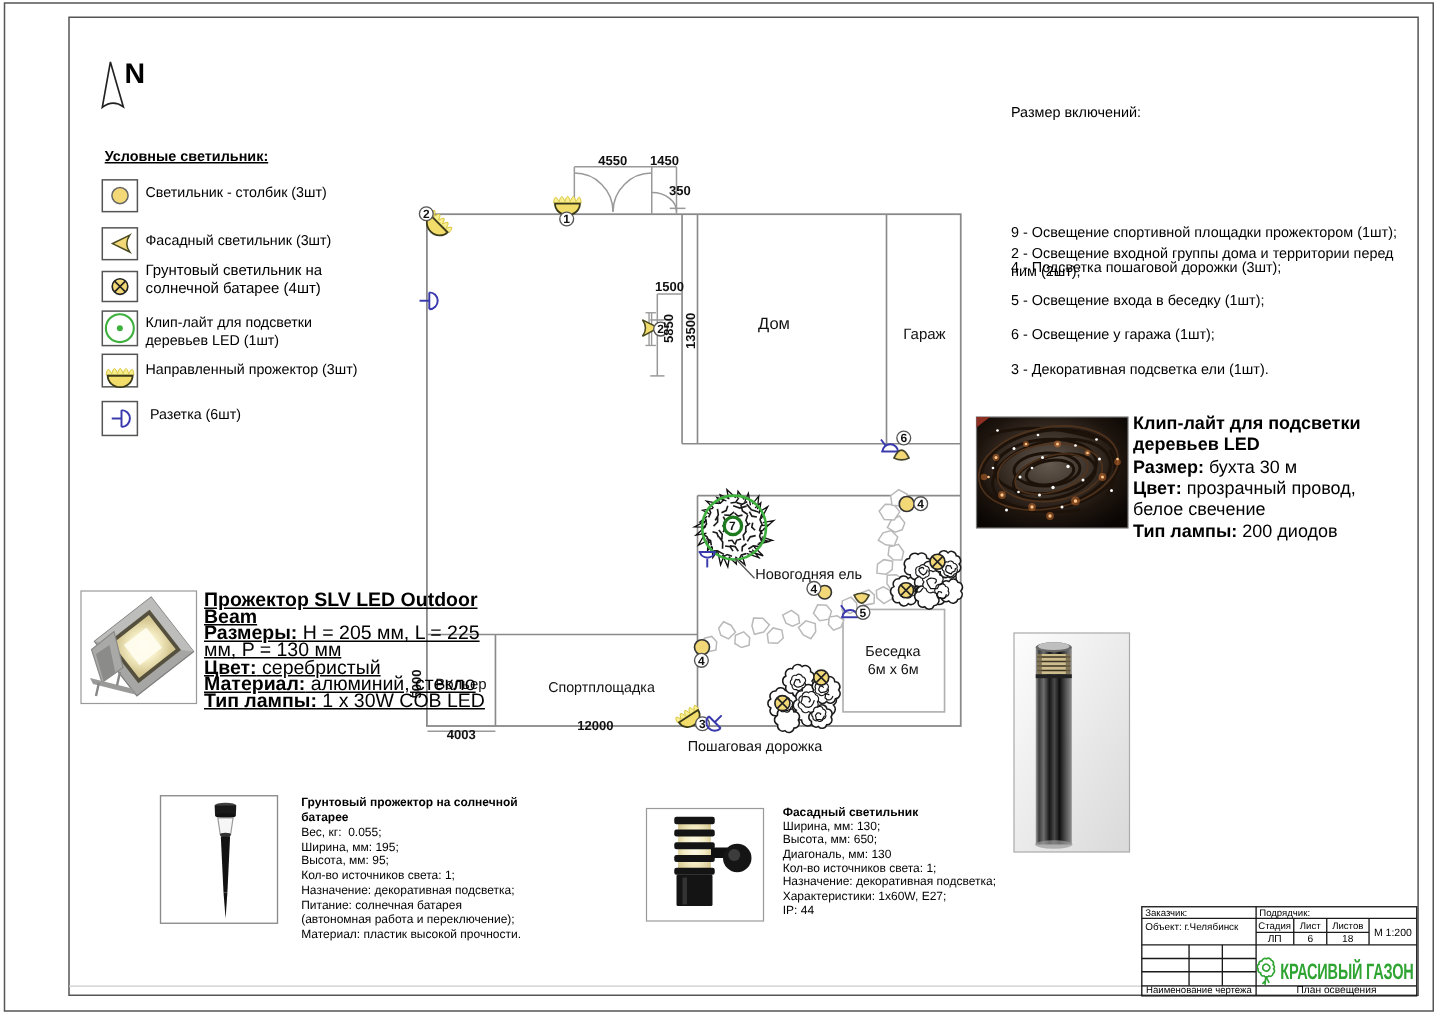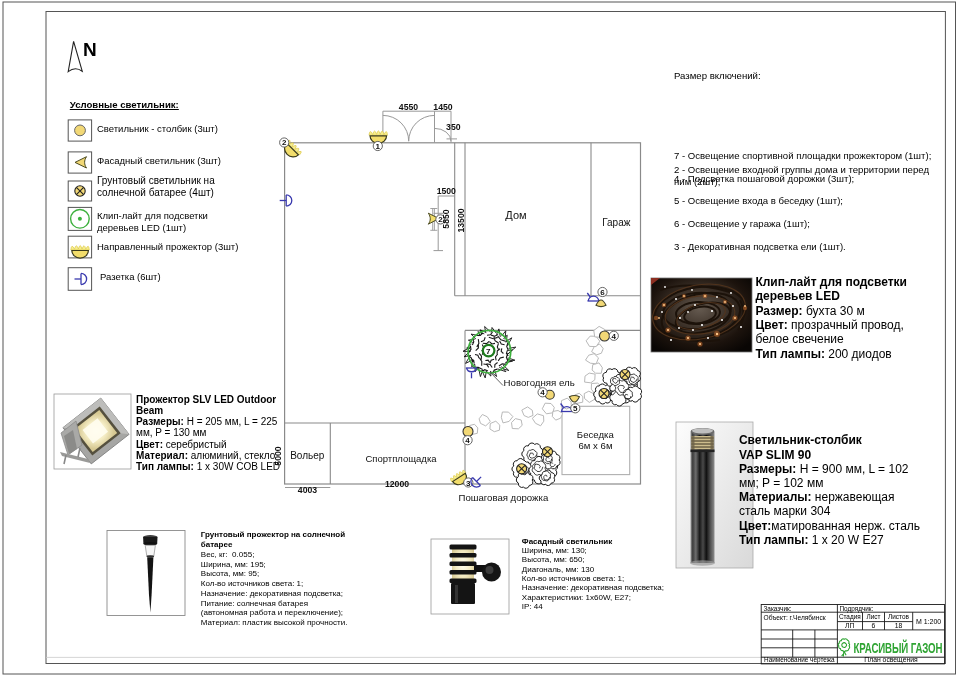--- a/index.html
+++ b/index.html
@@ -470,36 +470,36 @@
 
 <div class="t" style="left:97px;top:123.4px;font-size:9.5px;">Светильник - столбик (3шт)</div>
 <div class="t" style="left:97px;top:155.4px;font-size:9.5px;">Фасадный светильник (3шт)</div>
 <div class="t" style="left:97px;top:175px;font-size:10px;line-height:12px;">Грунтовый светильник на<br>солнечной батарее  (4шт)</div>
 <div class="t" style="left:97px;top:209.9px;font-size:9.5px;line-height:12px;">Клип-лайт для подсветки<br>деревьев LED (1шт)</div>
 <div class="t" style="left:97px;top:241.4px;font-size:9.5px;">Направленный прожектор (3шт)</div>
 <div class="t" style="left:100px;top:271.4px;font-size:9.5px;">Разетка (6шт)</div>
 
 <div class="t" style="left:674px;top:70px;font-size:9.6px;">Размер включений:</div>
 <div class="t" style="left:674px;top:116.3px;font-size:9.6px;line-height:11.4px;margin-top:48px;">2 - Освещение входной группы дома и территории перед<br>ним (2шт);</div>
-<div class="t" style="left:674px;top:149.5px;font-size:9.6px;">7 - Освещение спортивной площадки прожектором (1шт);</div>
+<div class="t" style="left:674px;top:149.5px;font-size:9.6px;">9 - Освещение спортивной площадки прожектором (1шт);</div>
 <div class="t" style="left:674px;top:172.5px;font-size:9.6px;">4 - Подсветка пошаговой дорожки (3шт);</div>
 <div class="t" style="left:674px;top:195.4px;font-size:9.6px;">5 - Освещение входа в беседку (1шт);</div>
 <div class="t" style="left:674px;top:217.9px;font-size:9.6px;">6 - Освещение у гаража (1шт);</div>
 <div class="t" style="left:674px;top:240.8px;font-size:9.6px;">3 - Декоративная подсветка ели (1шт).</div>
 
 <div class="t" style="left:755.4px;top:275.1px;font-size:12px;line-height:14.35px;">
 <b>Клип-лайт для подсветки</b><br>
 <b>деревьев LED</b><br>
 <b>Размер:</b> бухта 30 м<br>
 <b>Цвет:</b> прозрачный провод,<br>
 белое свечение<br>
 <b>Тип лампы:</b> 200 диодов
 </div>
 
-<div class="t" style="left:136px;top:394.2px;font-size:10px;line-height:11.1px;">
+<div class="t" style="left:136px;top:394.2px;font-size:13px;line-height:11.1px;text-decoration:underline;">
 <b>Прожектор SLV LED Outdoor</b><br>
 <b>Beam</b><br>
 <b>Размеры:</b> H = 205 мм, L = 225<br>
 мм, P = 130 мм<br>
 <b>Цвет:</b> серебристый<br>
 <b>Материал:</b> алюминий, стекло<br>
 <b>Тип лампы:</b> 1 x 30W COB LED
 </div>
 
 <div class="t" style="left:200.8px;top:530.3px;font-size:8px;line-height:9.77px;">
@@ -519,23 +519,13 @@
 <b>Фасадный светильник</b><br>
 Ширина, мм: 130;<br>
 Высота, мм: 650;<br>
 Диагональ, мм: 130<br>
 Кол-во источников света: 1;<br>
 Назначение: декоративная подсветка;<br>
 Характеристики: 1x60W, E27;<br>
 IP: 44
 </div>
 
-<div class="t" style="left:738.9px;top:433.3px;font-size:12px;line-height:14.2px;">
-<b>Светильник-столбик</b><br>
-<b>VAP SLIM 90</b><br>
-<b>Размеры:</b> H = 900 мм, L = 102<br>
-мм; P = 102 мм<br>
-<b>Материалы:</b> нержавеющая<br>
-сталь марки 304<br>
-<b>Цвет:</b>матированная нерж. сталь<br>
-<b>Тип лампы:</b> 1 x 20 W E27
 </div>
-</div>
 
 </body></html>

